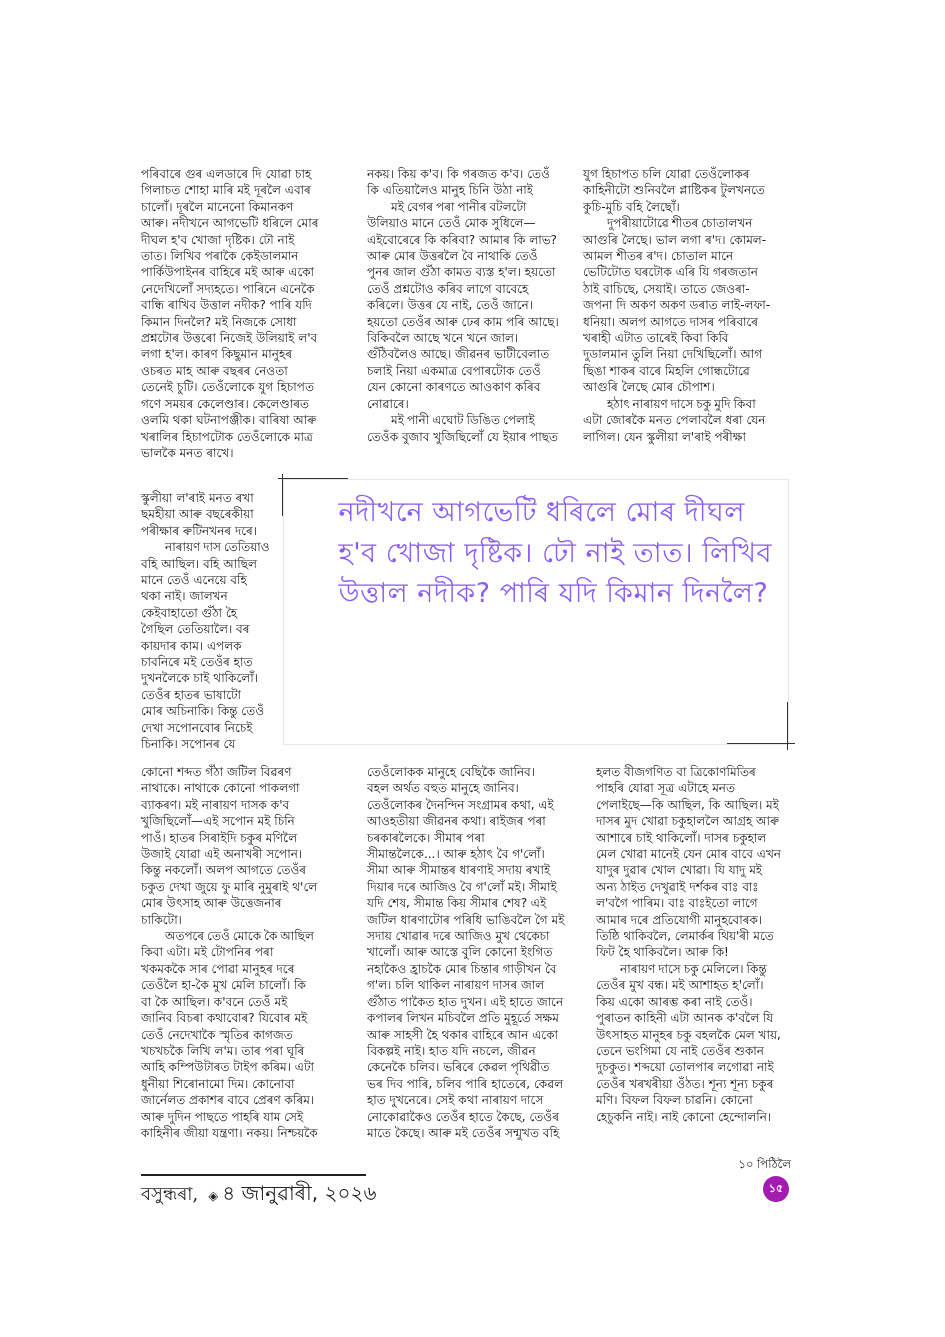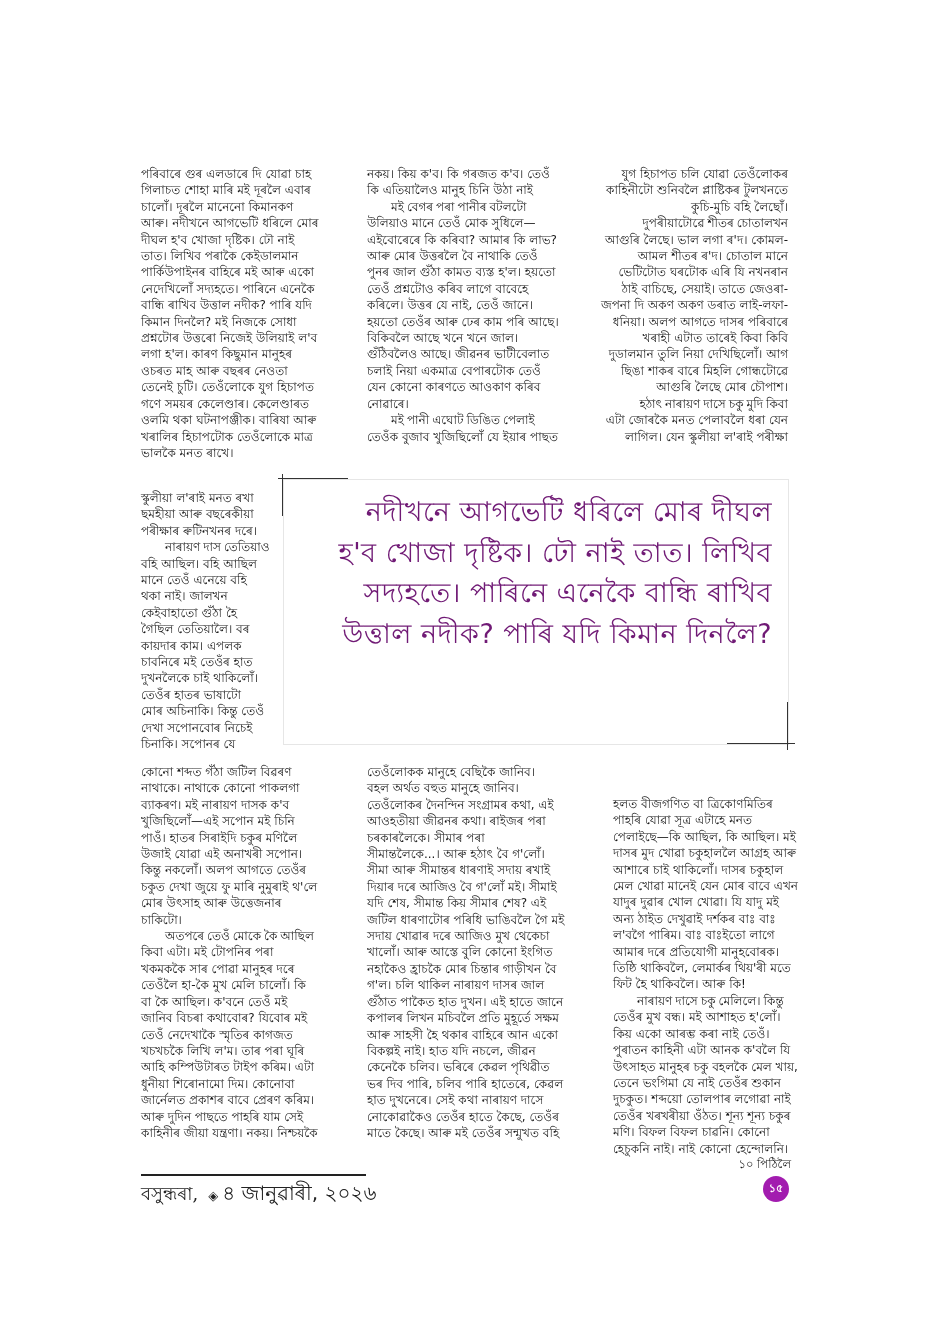--- a/index.html
+++ b/index.html
@@ -3,30 +3,30 @@
 <meta charset="utf-8">
 <style>
   html, body { margin:0; padding:0; background:#ffffff; }
   body { width:945px; height:1337px; position:relative; overflow:hidden;
          font-family:"DejaVu Sans", sans-serif; color:#1a1a1a; }
   .col { position:absolute; font-size:12px; line-height:16.4px; }
   .col p { margin:0; white-space:nowrap; }
   .col p.ind { text-indent:24px;font-family:Liberation Serif, serif; }
   #c1top { left:141px; top:166px; width:210px; }
   #c2top { left:367px; top:166px; width:205px; }
-  #c3top { left:583px; top:166px; width:205px;text-align:right; }
+  #c3top { left:583px; top:166px; width:205px; }
   #c1mid { left:141px; top:490px; width:140px; }
   #c1bot { left:141px; top:764px; width:215px; }
   #c2bot { left:367px; top:764px; width:210px; }
-  #c3bot { left:613px; top:764px; width:210px;margin-top:32px; }
+  #c3bot { left:596px; top:764px; width:210px; }
 
   .pull { position:absolute; left:283px; top:479px; width:504px; height:264px;
           border:1px solid #e6e6e6; background:#fff; }
-  .pull-text { position:absolute; right:16px; top:12px; text-align:right;
-               font-size:27px; line-height:40.6px; color:#701a75; letter-spacing:0.5px; }
+  .pull-text { position:absolute; right:16px; top:12px; text-align:left;
+               font-size:27px; line-height:40.6px; color:#8b5cf6; letter-spacing:0.5px; }
   .pull-text p { margin:0; white-space:nowrap; }
   .rule { position:absolute; background:#333; }
 
   .continued { position:absolute; right:154px; top:1156px; font-size:11.5px; }
   .footer-line { position:absolute; left:141px; top:1174px; width:225px; height:1.5px; background:#222; }
   .footer-pub { position:absolute; left:141px; top:1178px; font-size:18px; font-family:"DejaVu Serif", serif; color:#222; white-space:nowrap; }
   .footer-pub .mark { font-size:13px; margin:0 4px 0 10px; }
   .footer-date { font-size:20px; font-family:"DejaVu Sans", sans-serif; }
   .page-num { position:absolute; left:763px; top:1176px; width:26px; height:26px; border-radius:50%;
               background:#a21caf; color:#fff; font-size:11px; font-weight:bold;
@@ -147,21 +147,21 @@
   <p>মাতে কৈছে। আৰু মই তেওঁৰ সন্মুখত বহি</p>
 </div>
 
 <div class="col" id="c3top">
   <p>যুগ হিচাপত চলি যোৱা তেওঁলোকৰ</p>
   <p>কাহিনীটো শুনিবলৈ প্লাষ্টিকৰ টুলখনতে</p>
   <p>কুচি-মুচি বহি লৈছোঁ।</p>
   <p class="ind">দুপৰীয়াটোৱে শীতৰ চোতালখন</p>
   <p>আগুৰি লৈছে। ভাল লগা ৰ'দ। কোমল-</p>
   <p>আমল শীতৰ ৰ'দ। চোতাল মানে</p>
-  <p>ভেটিটোত ঘৰটোক এৰি যি নখনৰান</p>
+  <p>ভেটিটোত ঘৰটোক এৰি যি গৰজতান</p>
   <p>ঠাই বাচিছে, সেয়াই। তাতে জেওৰা-</p>
   <p>জপনা দি অকণ অকণ ডৰাত লাই-লফা-</p>
   <p>ধনিয়া। অলপ আগতে দাসৰ পৰিবাৰে</p>
   <p>খৰাহী এটাত তাৰেই কিবা কিবি</p>
   <p>দুডালমান তুলি নিয়া দেখিছিলোঁ। আগ</p>
   <p>ছিঙা শাকৰ বাৰে মিহলি গোন্ধটোৱে</p>
   <p>আগুৰি লৈছে মোৰ চৌপাশ।</p>
   <p class="ind">হঠাৎ নাৰায়ণ দাসে চকু মুদি কিবা</p>
   <p>এটা জোৰকৈ মনত পেলাবলৈ ধৰা যেন</p>
   <p>লাগিল। যেন স্কুলীয়া ল'ৰাই পৰীক্ষা</p>
@@ -191,21 +191,20 @@
   <p>মণি। বিফল বিফল চাৱনি। কোনো</p>
   <p>হেচুকনি নাই। নাই কোনো হেন্দোলনি।</p>
 </div>
 
 <div class="rule" style="left:278px; top:478px; width:70px; height:1px;"></div>
 <div class="rule" style="left:282px; top:474px; width:1px; height:42px;"></div>
 <div class="pull">
   <div class="pull-text">
     <p>নদীখনে আগভেটি ধৰিলে মোৰ দীঘল</p>
     <p>হ'ব খোজা দৃষ্টিক। ঢৌ নাই তাত। লিখিব</p>
-    <p>সদ্যহতে। পাৰিনে এনেকৈ বান্ধি ৰাখিব</p>
     <p>উত্তাল নদীক? পাৰি যদি কিমান দিনলৈ?</p>
   </div>
 </div>
 <div class="rule" style="left:787px; top:702px; width:1px; height:48px;"></div>
 <div class="rule" style="left:727px; top:743px; width:68px; height:1px;"></div>
 
 <div class="continued">১০ পিঠিলৈ</div>
 
 <div class="footer-line"></div>
 <div class="footer-pub">

